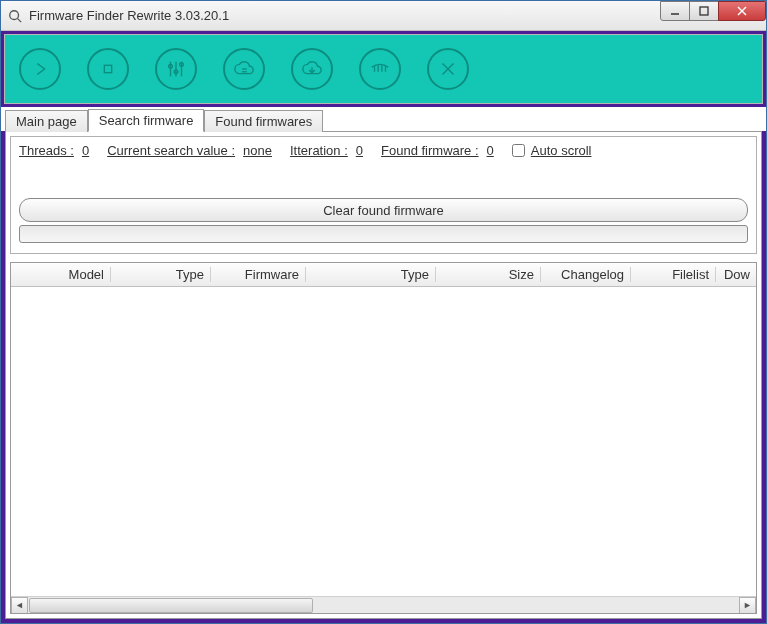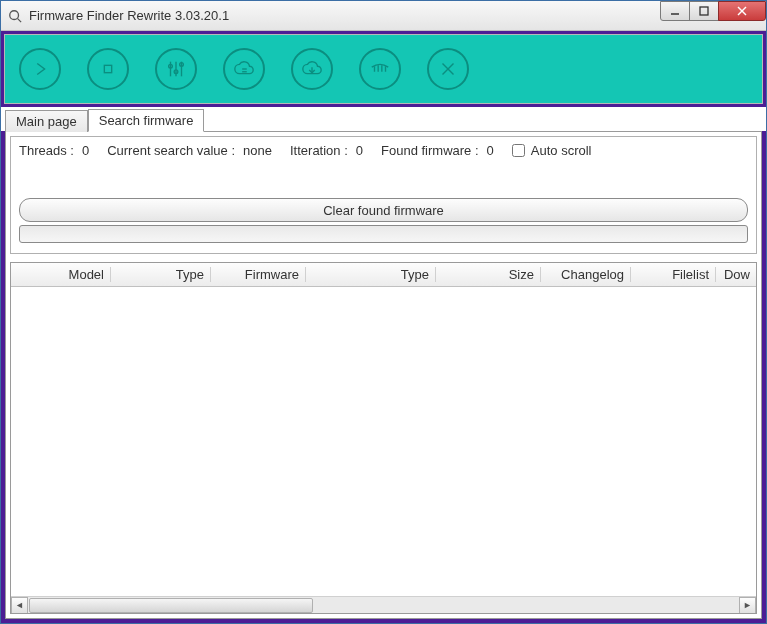--- a/index.html
+++ b/index.html
@@ -112,20 +112,21 @@
 }
 
 .status-panel {
   border: 1px solid #b0b0b0;
   padding: 6px 8px 10px 8px;
   font-size: 13px;
   color: #333;
   display: flex;
   flex-direction: column;
   gap: 40px;
+  text-decoration: underline;
 }
 .status-line { display: flex; align-items: center; gap: 6px; flex-wrap: wrap; }
 .status-line .lbl { margin-right: 2px; }
 .status-line .val { margin-right: 12px; }
 .chk { width: 13px; height: 13px; }
 
 .clear-btn {
   width: 100%;
   height: 24px;
   border: 1px solid #8a8a8a;
@@ -282,20 +283,21 @@
       <svg viewBox="0 0 24 24">
           <line x1="6" y1="6" x2="18" y2="18"></line>
           <line x1="18" y1="6" x2="6" y2="18"></line>
         </svg>
     </div>
   </div>
 
   <div class="tabs-row">
     <div class="tab">Main page</div>
     <div class="tab active">Search firmware</div>
+    <div class="tab">Found firmwares</div>
   </div>
 
   <div class="tab-content">
 
     <div class="status-panel">
       <div class="status-line">
         <span class="lbl">Threads :</span>
         <span class="val">0</span>
         <span class="lbl">Current search value :</span>
         <span class="val">none</span>

